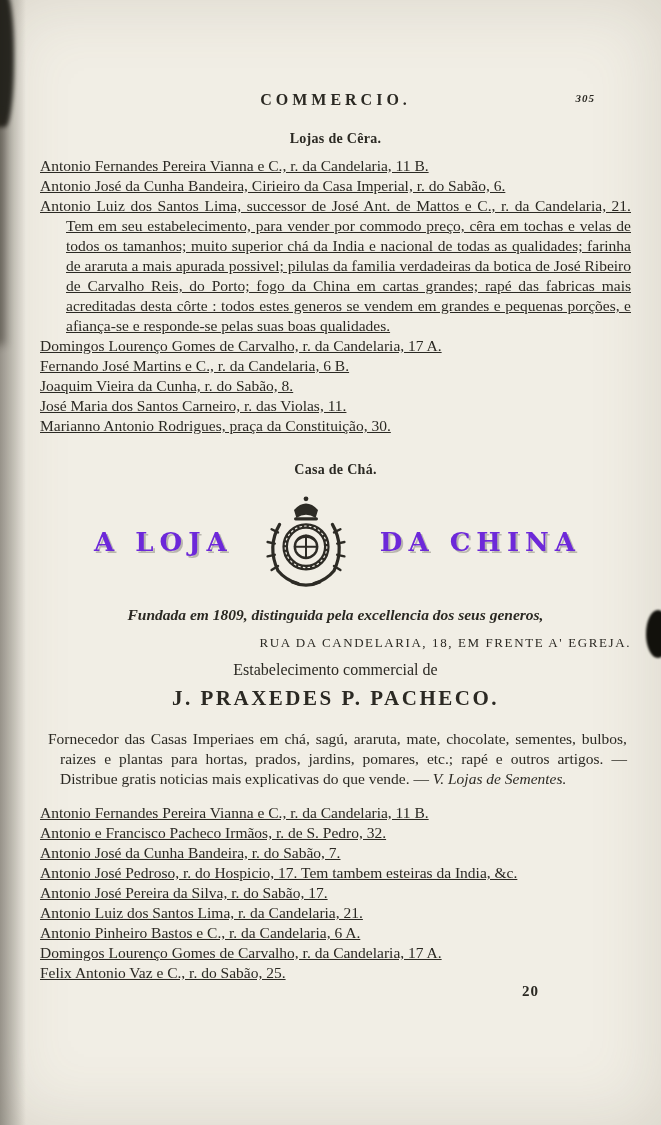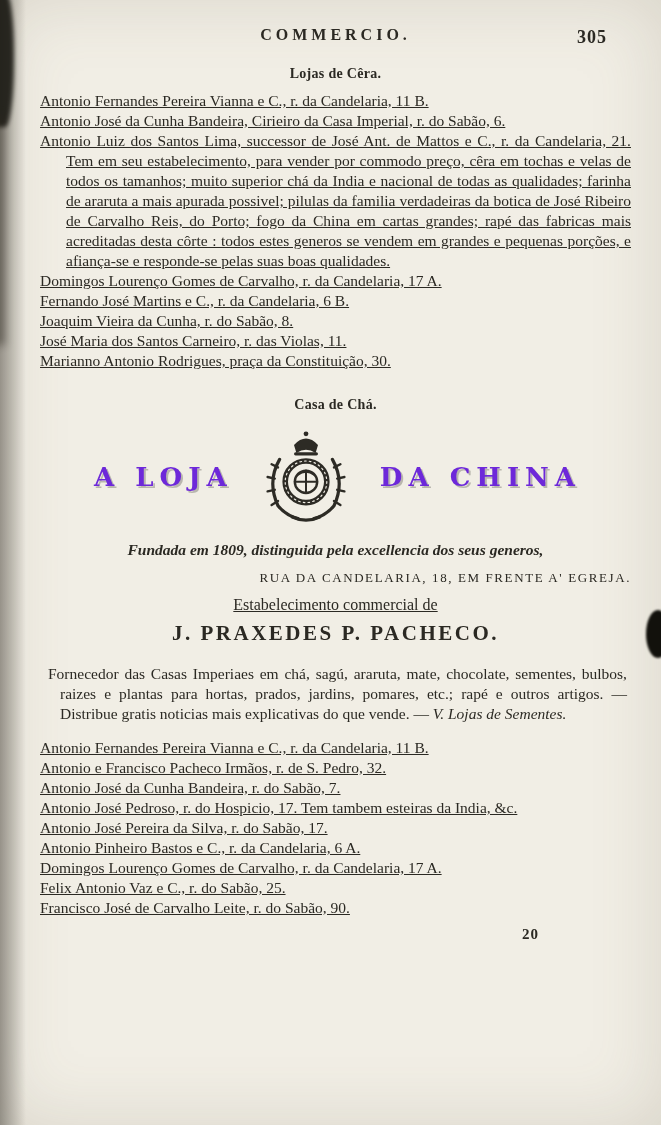--- a/index.html
+++ b/index.html
@@ -17,52 +17,52 @@
   
   .binding-shadow{ position:absolute; left:0; top:0; bottom:0; width:26px;
     background:linear-gradient(to right, rgba(55,50,42,0.45), rgba(55,50,42,0)); z-index:1;}
   .ink-smudge-1{ position:absolute; left:-5px; top:-8px; width:19px; height:135px;
     background:#191812; filter:blur(2px); border-radius:0 45% 48% 0; opacity:.9; z-index:2;}
   .ink-smudge-2{ position:absolute; left:-7px; top:115px; width:12px; height:230px;
     background:#2c281f; filter:blur(4px); opacity:.45; z-index:2;}
   .ink-blob-right{ position:absolute; right:-9px; top:610px; width:24px; height:48px;
     background:#12110c; border-radius:50%; filter:blur(1px); z-index:2;}
 
-  .content{ position:relative; padding:26px 30px 0 40px; z-index:3; }
+  .content{ position:relative; padding:91px 30px 0 40px; z-index:3; }
 
   .running-head{ position:relative; text-align:center; height:22px; margin-bottom:8px;}
   .head-title{ font-weight:bold; font-size:16px; letter-spacing:4px; }
-  .page-number{ position:absolute; right:24px; top:1px; font-weight:bold; font-size:18px; letter-spacing:1px;}
+  .page-number{ position:absolute; right:36px; top:1px; font-weight:bold; font-size:11px; letter-spacing:1px;font-style:italic;}
 
   .section-heading{ text-align:center; font-size:14px; font-weight:bold; margin:18px 0 9px; letter-spacing:.3px;}
   .section-heading.tea{ margin-top:26px; margin-bottom:4px; }
 
   .entry-list{ font-size:15.5px; line-height:20px;text-decoration:underline; }
   .entry{ padding-left:26px; text-indent:-26px; text-align:justify; }
 
   .ad-title-row{ display:flex; align-items:center; justify-content:space-between;
     padding:12px 50px 0 54px; }
   .display-title{
     font-family:"DejaVu Serif","Liberation Serif",serif;
     font-weight:bold; font-size:26px; letter-spacing:6px; color:#6d28d9;
     text-shadow:2px 2px 0 rgba(41,39,31,0.28);
     white-space:nowrap;
   }
   .crest{ display:inline-block; line-height:0; }
 
   .founded{ text-align:center; font-style:italic; font-size:15.5px; margin-top:16px;font-weight:bold; }
   .address{ text-align:right; font-size:13px; letter-spacing:1.6px; margin-top:11px; }
-  .establishment{ text-align:center; font-size:16px; margin-top:10px;text-decoration:underline; }
+  .establishment{ text-align:center; font-size:16px; margin-top:10px; }
   .proprietor{ text-align:center; font-size:21px; font-weight:bold; letter-spacing:2.5px; margin-top:7px; }
   .ad-desc{ font-size:15.5px; line-height:20px; margin-top:18px;
     padding-left:20px; padding-right:4px; text-indent:-12px; text-align:justify; }
   .italic{ font-style:italic; }
 
   .tea-list{ margin-top:14px; }
-  .footer-number{ text-align:right; padding-right:92px; margin-top:8px;
+  .footer-number{ text-align:right; padding-right:92px; margin-top:0;
     font-size:15px; font-weight:bold; letter-spacing:1px; }
 </style>
 </head>
 <body>
 
 <div class="page">
   <div class="binding-shadow"></div>
   <div class="ink-smudge-1"></div>
   <div class="ink-smudge-2"></div>
   <div class="ink-blob-right"></div>
@@ -121,22 +121,22 @@
 
       <p class="ad-desc"><span>Fornecedor das Casas Imperiaes em chá, sagú, araruta, mate, chocolate, sementes, bulbos, raizes e plantas para hortas, prados, jardins, pomares, etc.; rapé e outros artigos. — Distribue gratis noticias mais explicativas do que vende. — </span><span class="italic">V. Lojas de Sementes.</span></p>
     </div>
 
     <div class="entry-list tea-list">
         <p class="entry">Antonio Fernandes Pereira Vianna e C., r. da Candelaria, 11 B.</p>
         <p class="entry">Antonio e Francisco Pacheco Irmãos, r. de S. Pedro, 32.</p>
         <p class="entry">Antonio José da Cunha Bandeira, r. do Sabão, 7.</p>
         <p class="entry">Antonio José Pedroso, r. do Hospicio, 17. Tem tambem esteiras da India, &amp;c.</p>
         <p class="entry">Antonio José Pereira da Silva, r. do Sabão, 17.</p>
+        <p class="entry">Antonio Luiz dos Santos Lima, r. da Candelaria, 21.</p>
         <p class="entry">Antonio Pinheiro Bastos e C., r. da Candelaria, 6 A.</p>
         <p class="entry">Domingos Lourenço Gomes de Carvalho, r. da Candelaria, 17 A.</p>
         <p class="entry">Felix Antonio Vaz e C., r. do Sabão, 25.</p>
-        <p class="entry">Francisco José de Carvalho Leite, r. do Sabão, 90.</p>
       </div>
 
     <div class="footer-number">20</div>
 
   </div>
 </div>
 
 </body></html>

